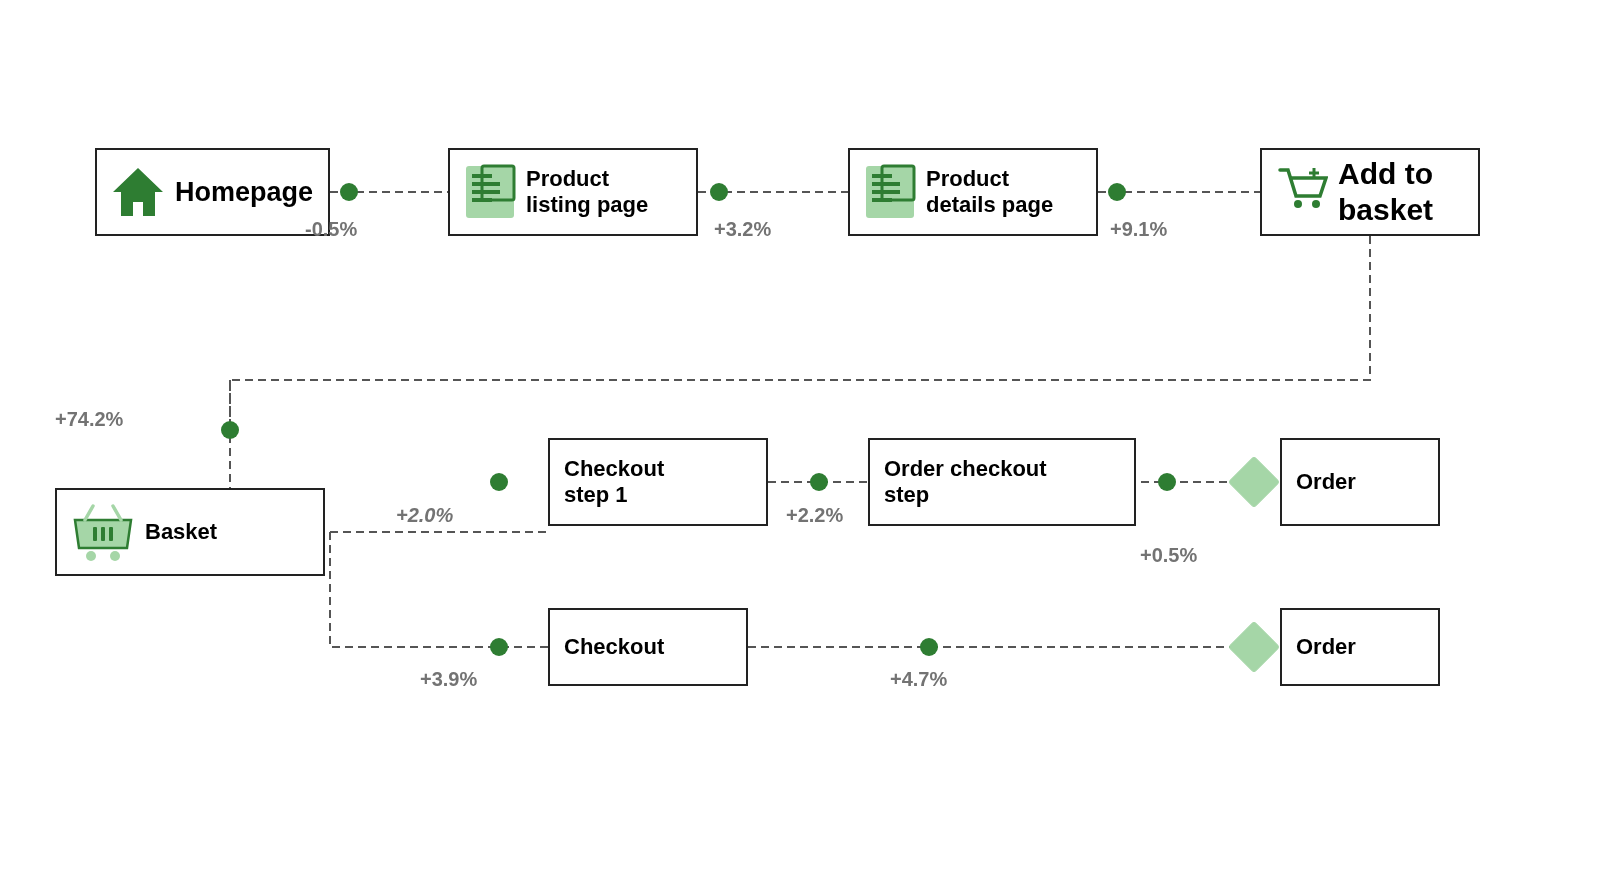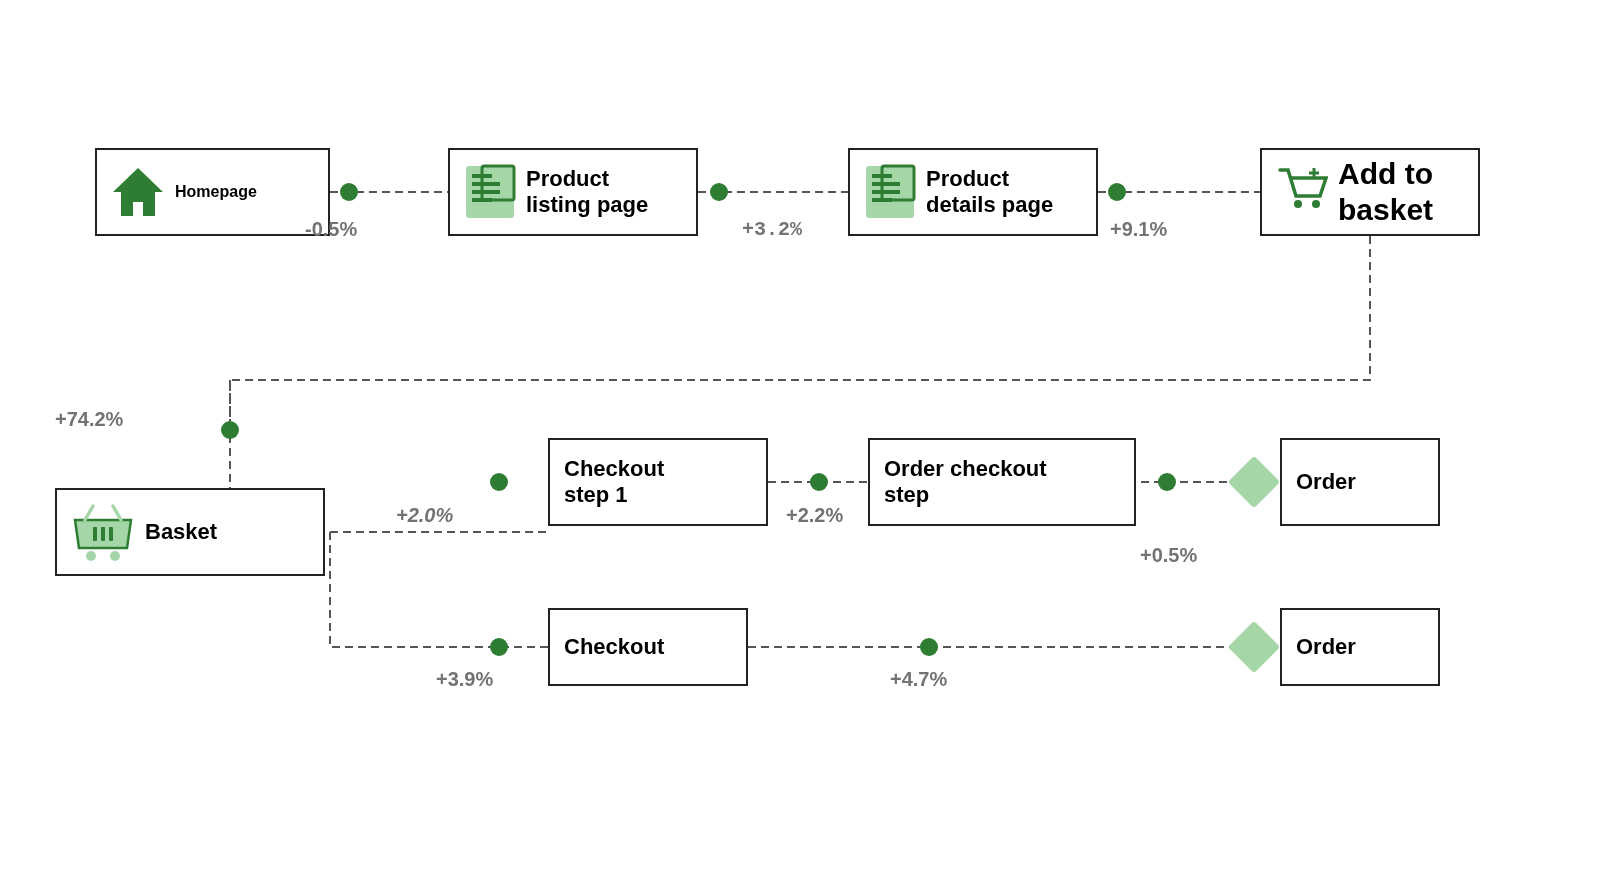--- a/index.html
+++ b/index.html
@@ -118,21 +118,21 @@
 
   <div class="dot" style="left:490px; top:638px;"></div>
   <div class="dot" style="left:920px; top:638px;"></div>
 
   <div class="node" style="left:95px; top:148px; width:235px; height:88px;">
     <div class="icon-bg">
       <svg width="54" height="56" viewBox="0 0 54 56">
         <polygon points="27,4 2,28 10,28 10,52 22,52 22,38 32,38 32,52 44,52 44,28 52,28" fill="#2e7d32"></polygon>
       </svg>
     </div>
-    <span style="font-size:16px;font-weight:700;">Homepage</span>
+    <span style="font-size:27px;font-weight:700;">Homepage</span>
   </div>
 
   <div class="node" style="left:448px; top:148px; width:250px; height:88px;">
     <div class="icon-bg">
       <svg width="52" height="56" viewBox="0 0 52 56">
         <rect x="2" y="2" width="48" height="52" rx="3" fill="#a5d6a7"></rect>
         <rect x="8" y="10" width="20" height="4" fill="#2e7d32"></rect>
         <rect x="8" y="18" width="28" height="4" fill="#2e7d32"></rect>
         <rect x="8" y="26" width="28" height="4" fill="#2e7d32"></rect>
         <rect x="8" y="34" width="20" height="4" fill="#2e7d32"></rect>
@@ -219,22 +219,22 @@
       <svg width="52" height="52" viewBox="0 0 52 52">
         <rect x="8" y="8" width="36" height="36" rx="3" fill="#a5d6a7" stroke="#a5d6a7" stroke-width="1" transform="rotate(45 26 26)"></rect>
       </svg>
     </div>
     <div class="node" style="position:relative; left:0; top:0; width:160px; height:78px;">
       <span style="font-size:22px;font-weight:700;">Order</span>
     </div>
   </div>
 
   <div class="pct" style="left:305px; top:218px;">-0.5%</div>
-  <div class="pct" style="left:742px; top:218px;font-family:Liberation Mono, monospace;">+3.2%</div>
+  <div class="pct" style="left:714px; top:218px;">+3.2%</div>
   <div class="pct" style="left:1110px; top:218px;">+9.1%</div>
   <div class="pct" style="left:55px; top:408px;">+74.2%</div>
   <div class="pct" style="left:396px; top:504px;font-style:italic;">+2.0%</div>
   <div class="pct" style="left:786px; top:504px;">+2.2%</div>
   <div class="pct" style="left:1140px; top:504px;margin-top:40px;">+0.5%</div>
-  <div class="pct" style="left:420px; top:668px;margin-left:16px;">+3.9%</div>
+  <div class="pct" style="left:420px; top:668px;">+3.9%</div>
   <div class="pct" style="left:890px; top:668px;">+4.7%</div>
 
 </div>
 
 </body></html>

